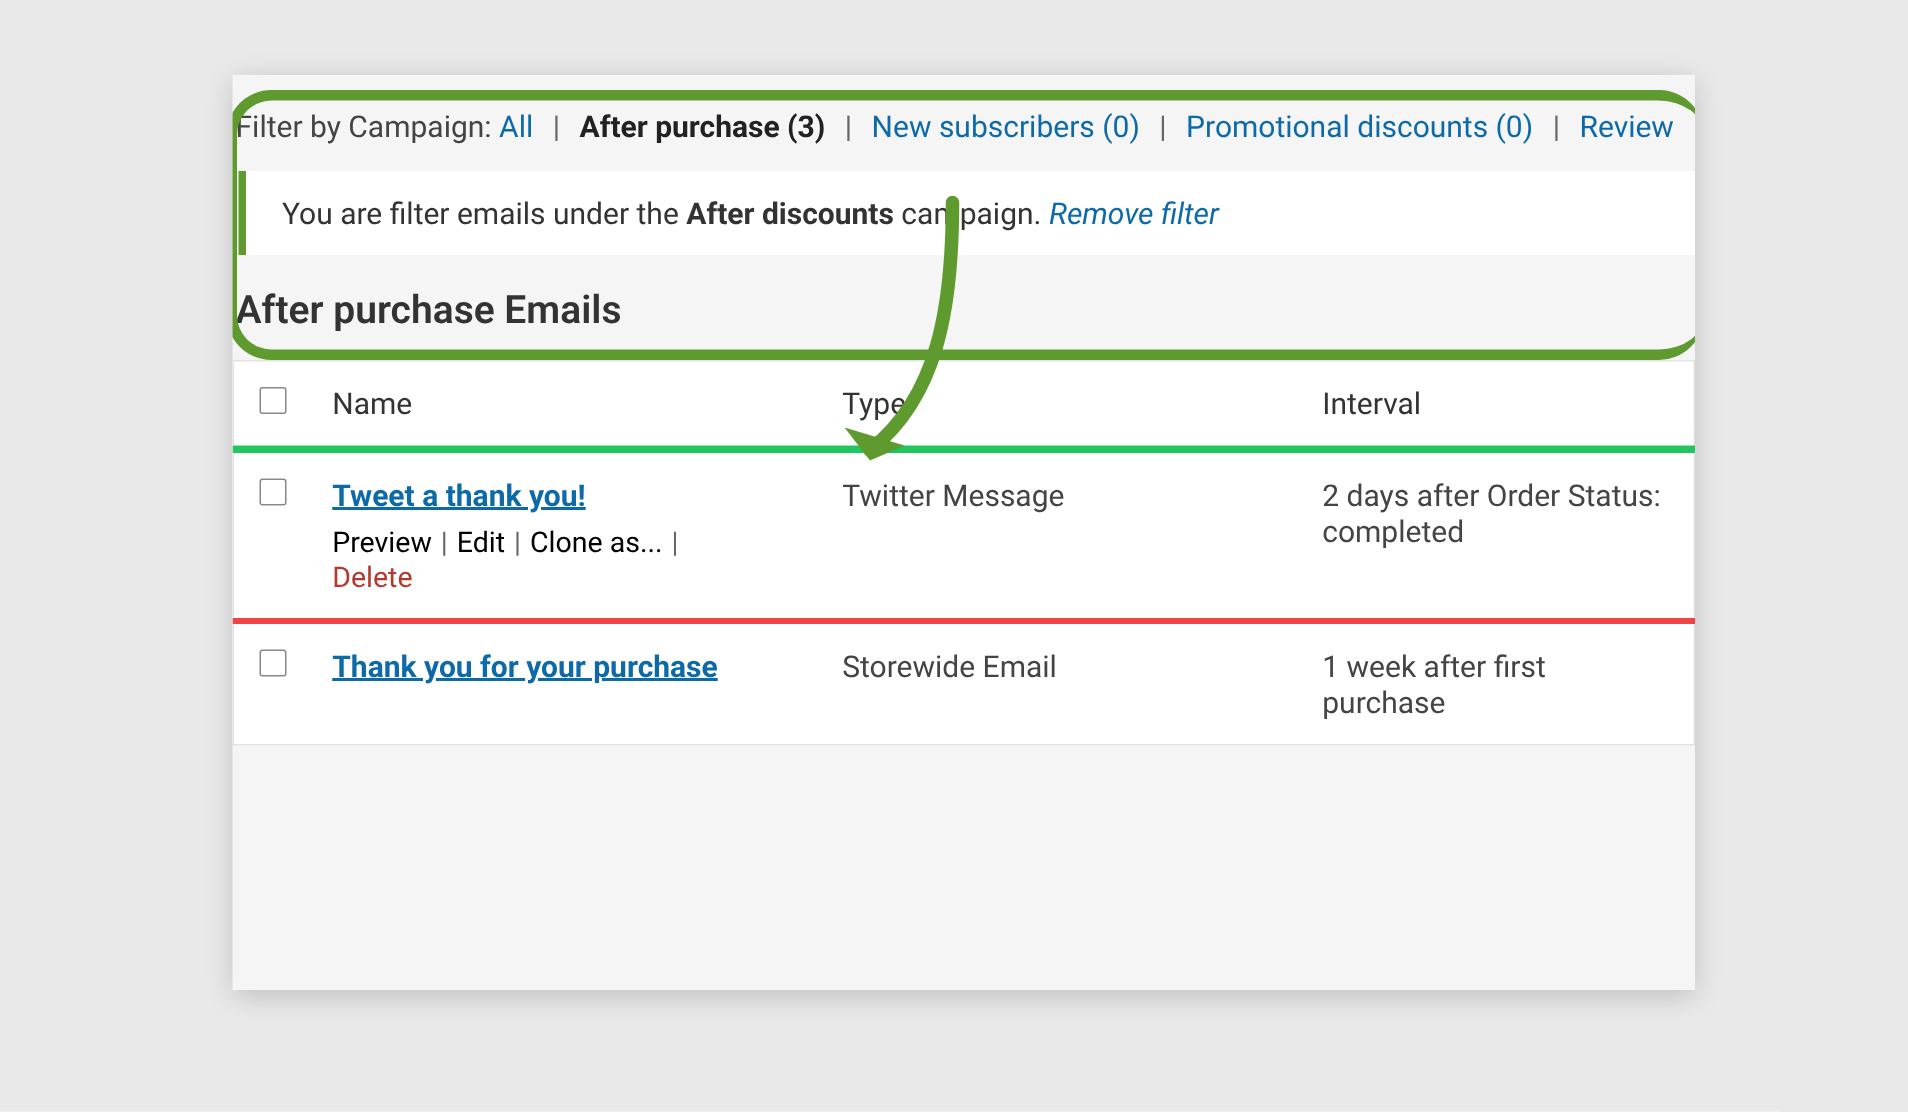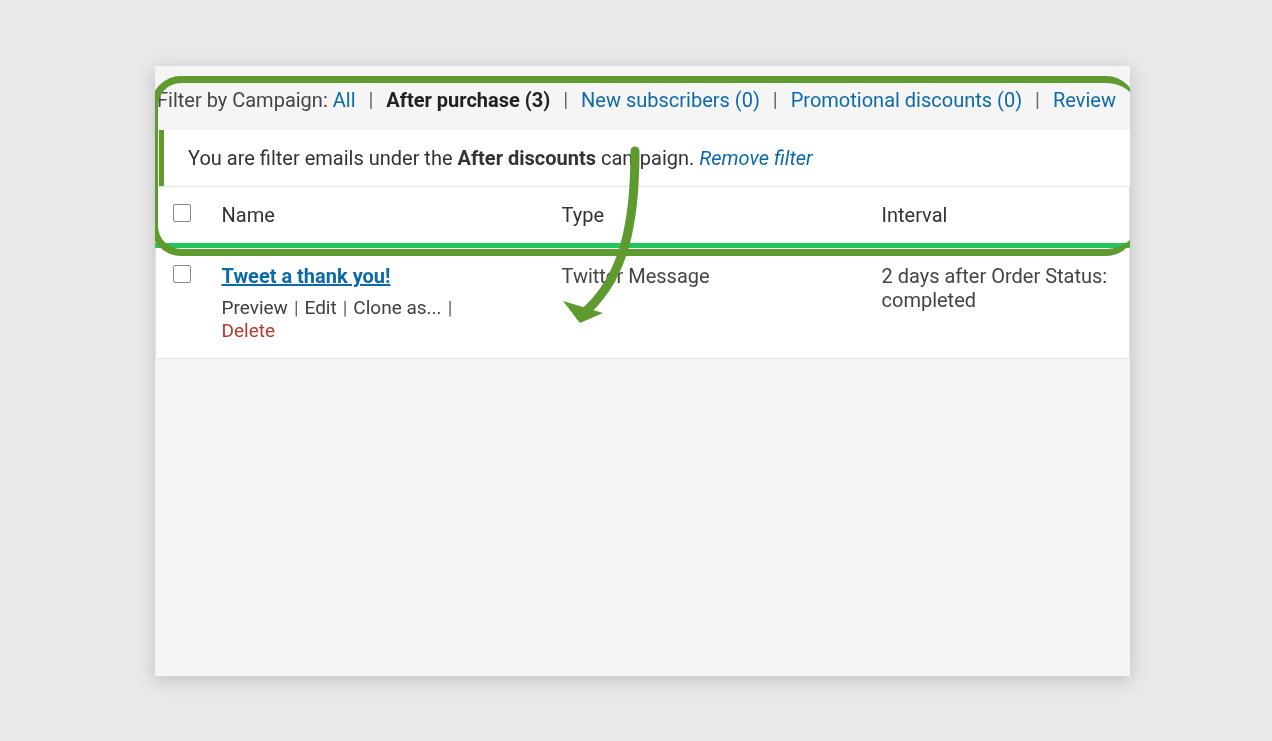--- a/index.html
+++ b/index.html
@@ -2,21 +2,21 @@
 <html><head>
 <meta charset="utf-8">
 <style>
   *{box-sizing:border-box;margin:0;padding:0;}
   body{
     background:#e9e9e9;
     font-family:-apple-system,BlinkMacSystemFont,"Segoe UI",Roboto,Helvetica,Arial,sans-serif;
     width:1272px;height:741px;overflow:hidden;
   }
   .panel{
-    position:absolute;left:155px;top:66px;width:975px;height:610px;
+    position:absolute;left:155px;top:50px;width:975px;height:610px;
     background:#f5f5f5;
     box-shadow:0 4px 18px rgba(0,0,0,.18);
     overflow:hidden;
   }
   .highlight-box{
     position:absolute;left:-4px;top:10px;width:985px;height:180px;
     border:7px solid #5e9a2e;border-radius:30px;border-right:none;
     pointer-events:none;
   }
   .filter-row{
@@ -41,21 +41,21 @@
     background:#fff;color:#333;
   }
   td{padding:16px 14px;vertical-align:top;border-bottom:4px solid #ef4444;color:#444;}
   tr:last-child td{border-bottom:none;}
   .col-check{width:52px;text-align:center;}
   .col-name{width:340px;}
   .col-type{width:320px;}
   input[type=checkbox]{width:18px;height:18px;border:1px solid #888;background:#fff;appearance:none;border-radius:2px;cursor:pointer;}
   .row-name{color:#0d6aa8;font-weight:700;}
   .row-actions{margin-top:8px;font-size:19px;color:#666;}
-  .row-actions a{color:#404040;text-decoration:none;}
+  .row-actions a{color:#000000;text-decoration:none;}
   .row-actions .danger{color:#b33a2e;text-align:right;}
   .row-actions .asep{color:#666;margin:0 6px;}
   .arrow{position:absolute;left:400px;top:75px;pointer-events:none;}
 </style>
 </head>
 <body>
 
 <div class="panel">
 
   <div class="filter-row">
@@ -68,20 +68,21 @@
     <span class="sep">|</span>
     <a href="#">Promotional discounts (0)</a>
     <span class="sep">|</span>
     <a href="#">Review</a>
   </div>
 
   <div class="info-bar">
     <span>You are filter emails under the </span><b>After discounts</b><span> campaign. </span><a href="#">Remove filter</a>
   </div>
 
+  <div class="page-title">After purchase Emails</div>
 
   <table>
     <thead>
       <tr>
         <th class="col-check"><input type="checkbox" style=""></th>
         <th class="col-name">Name</th>
         <th class="col-type">Type</th>
         <th>Interval</th>
       </tr>
     </thead>
@@ -90,20 +91,26 @@
         <td class="col-check"><input type="checkbox" style=""></td>
         <td class="col-name">
           <a href="#" class="row-name">Tweet a thank you!</a>
           <div class="row-actions">
             <a href="#">Preview</a><span class="asep">|</span><a href="#">Edit</a><span class="asep">|</span><a href="#">Clone as...</a><span class="asep">|</span><br><a href="#" class="danger">Delete</a>
           </div>
         </td>
         <td class="col-type">Twitter Message</td>
         <td>2 days after Order Status: completed</td>
       </tr>
+      <tr>
+        <td class="col-check"><input type="checkbox" style=""></td>
+        <td class="col-name"><a href="#" class="row-name">Thank you for your purchase</a></td>
+        <td class="col-type">Storewide Email</td>
+        <td>1 week after first purchase</td>
+      </tr>
     </tbody>
   </table>
 
   <div class="highlight-box"></div>
 
   <svg class="arrow" width="110" height="190">
     <path d="M 80 10 C 80 80, 70 140, 25 175" stroke="#5e9a2e" stroke-width="9" fill="none" stroke-linecap="round"></path>
     <path d="M 8 160 L 25 182 L 48 172 Z" fill="#5e9a2e"></path>
   </svg>
 

